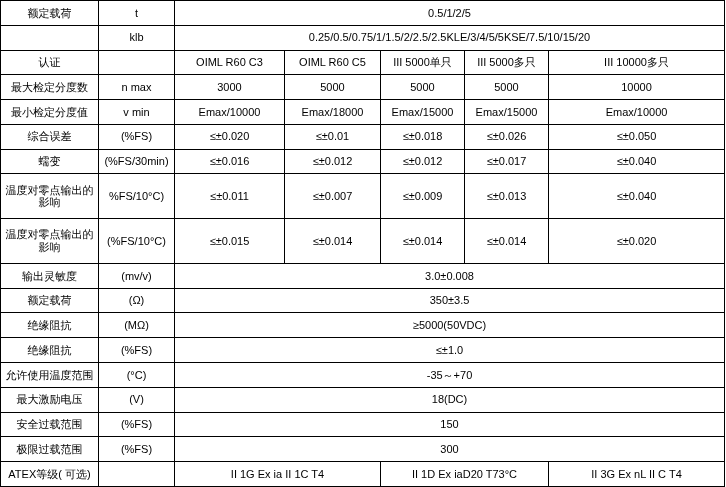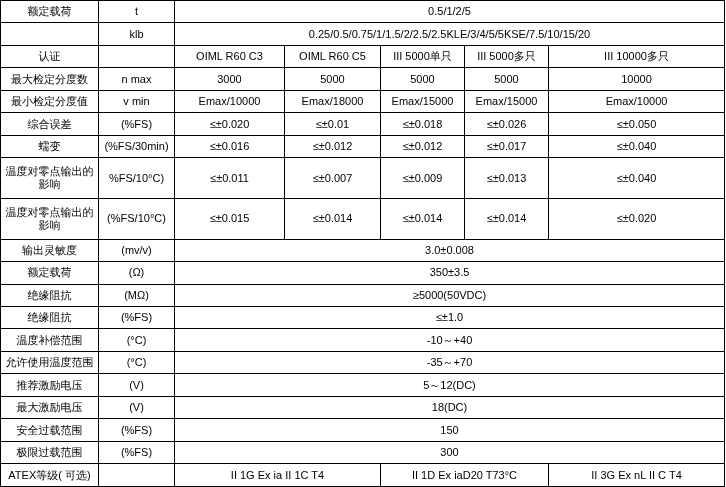--- a/index.html
+++ b/index.html
@@ -151,33 +151,23 @@
         <td class="label">绝缘阻抗</td>
         <td class="unit">(MΩ)</td>
         <td class="val" colspan="5">≥5000(50VDC)</td>
       </tr>
       <tr>
         <td class="label">绝缘阻抗</td>
         <td class="unit">(%FS)</td>
         <td class="val" colspan="5">≤±1.0</td>
       </tr>
       <tr>
-        <td class="label">温度补偿范围</td>
-        <td class="unit">(°C)</td>
-        <td class="val" colspan="5">-10～+40</td>
-      </tr>
-      <tr>
         <td class="label">允许使用温度范围</td>
         <td class="unit">(°C)</td>
         <td class="val" colspan="5">-35～+70</td>
-      </tr>
-      <tr>
-        <td class="label">推荐激励电压</td>
-        <td class="unit">(V)</td>
-        <td class="val" colspan="5">5～12(DC)</td>
       </tr>
       <tr>
         <td class="label">最大激励电压</td>
         <td class="unit">(V)</td>
         <td class="val" colspan="5">18(DC)</td>
       </tr>
       <tr>
         <td class="label">安全过载范围</td>
         <td class="unit">(%FS)</td>
         <td class="val" colspan="5">150</td>

